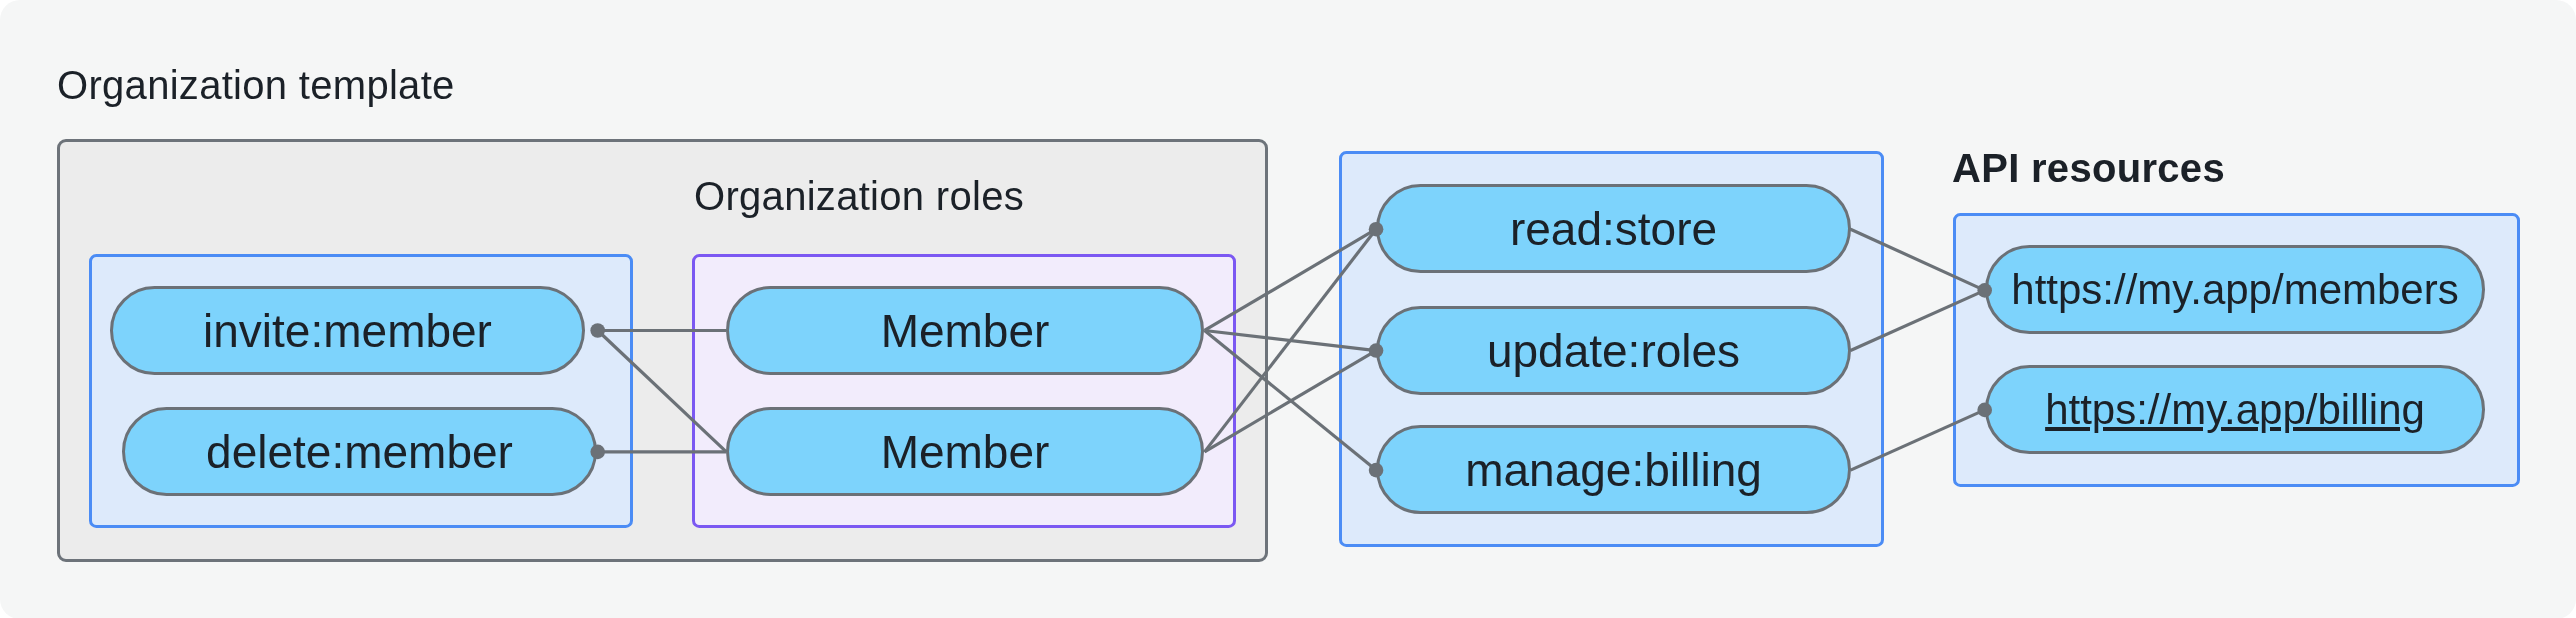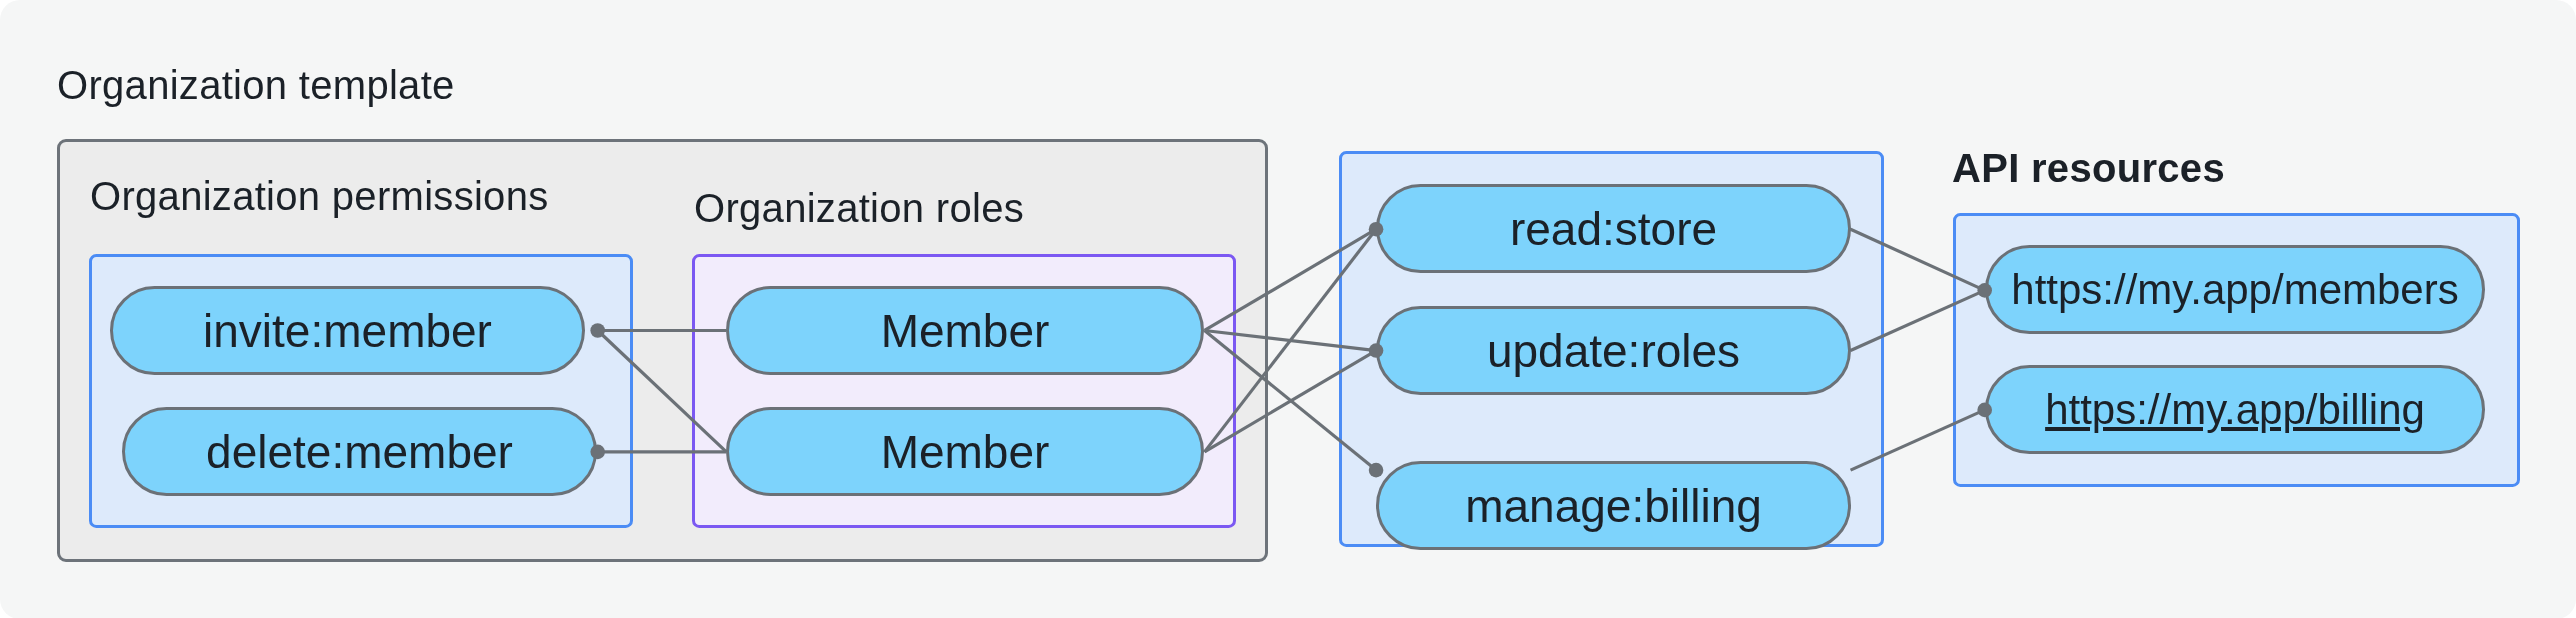--- a/index.html
+++ b/index.html
@@ -59,43 +59,42 @@
     white-space:nowrap;
     z-index:3;
   }
   .pill-small{font-size:42px;text-align:right;}
   .pill-invite{left:110px;top:286px;width:475px;}
   .pill-delete{left:122px;top:407px;width:475px;text-align:right;}
   .pill-admin{left:726px;top:286px;width:478px;}
   .pill-member{left:726px;top:407px;width:478px;}
   .pill-read{left:1376px;top:184px;width:475px;}
   .pill-update{left:1376px;top:306px;width:475px;}
-  .pill-manage{left:1376px;top:425px;width:475px;margin-top:36px;}
+  .pill-manage{left:1376px;top:425px;width:475px;}
   .pill-members{left:1985px;top:245px;width:500px;}
   .pill-billing{left:1985px;top:365px;width:500px;text-decoration:underline;}
 
   .heading-title{left:57px;top:62px;}
   .heading-org-permissions{left:90px;top:173px;}
-  .heading-org-roles{left:694px;top:173px;margin-top:12px;}
+  .heading-org-roles{left:694px;top:173px;}
   .heading-permissions{left:1339px;top:75px;}
   .heading-api{left:1952px;top:145px;font-weight:bold;}
 
   svg.wires{position:absolute;left:0;top:0;z-index:2;pointer-events:none;}
   svg.dots{position:absolute;left:0;top:0;z-index:4;pointer-events:none;}
 </style>
 </head>
 <body>
 
 <div class="canvas" style="--canvas-bg: #f5f6f6; --gray-fill: #ececec; --gray-border: #6d737a; --blue-fill: #ddeafb; --blue-border: #4b8cf5; --purple-fill: #f2ecfc; --purple-border: #7b58f2; --connector: #6b7177; --text: #1b2128;">
 
   <div class="heading heading-title">Organization template</div>
 
   <div class="group-box outer-box"></div>
 
-  <div class="heading heading-org-permissions">Organization permissions</div>
   <div class="heading heading-org-roles">Organization roles</div>
   <div class="heading heading-api">API resources</div>
 
   <div class="group-box blue-box box-org-permissions"></div>
   <div class="group-box purple-box box-org-roles"></div>
   <div class="group-box blue-box box-permissions"></div>
   <div class="group-box blue-box box-api"></div>
 
   <svg class="wires" width="2576" height="619" viewBox="0 0 2823 678">
       <line x1="655" y1="362" x2="796" y2="362" stroke="#6b7177" stroke-width="3.5"></line>

